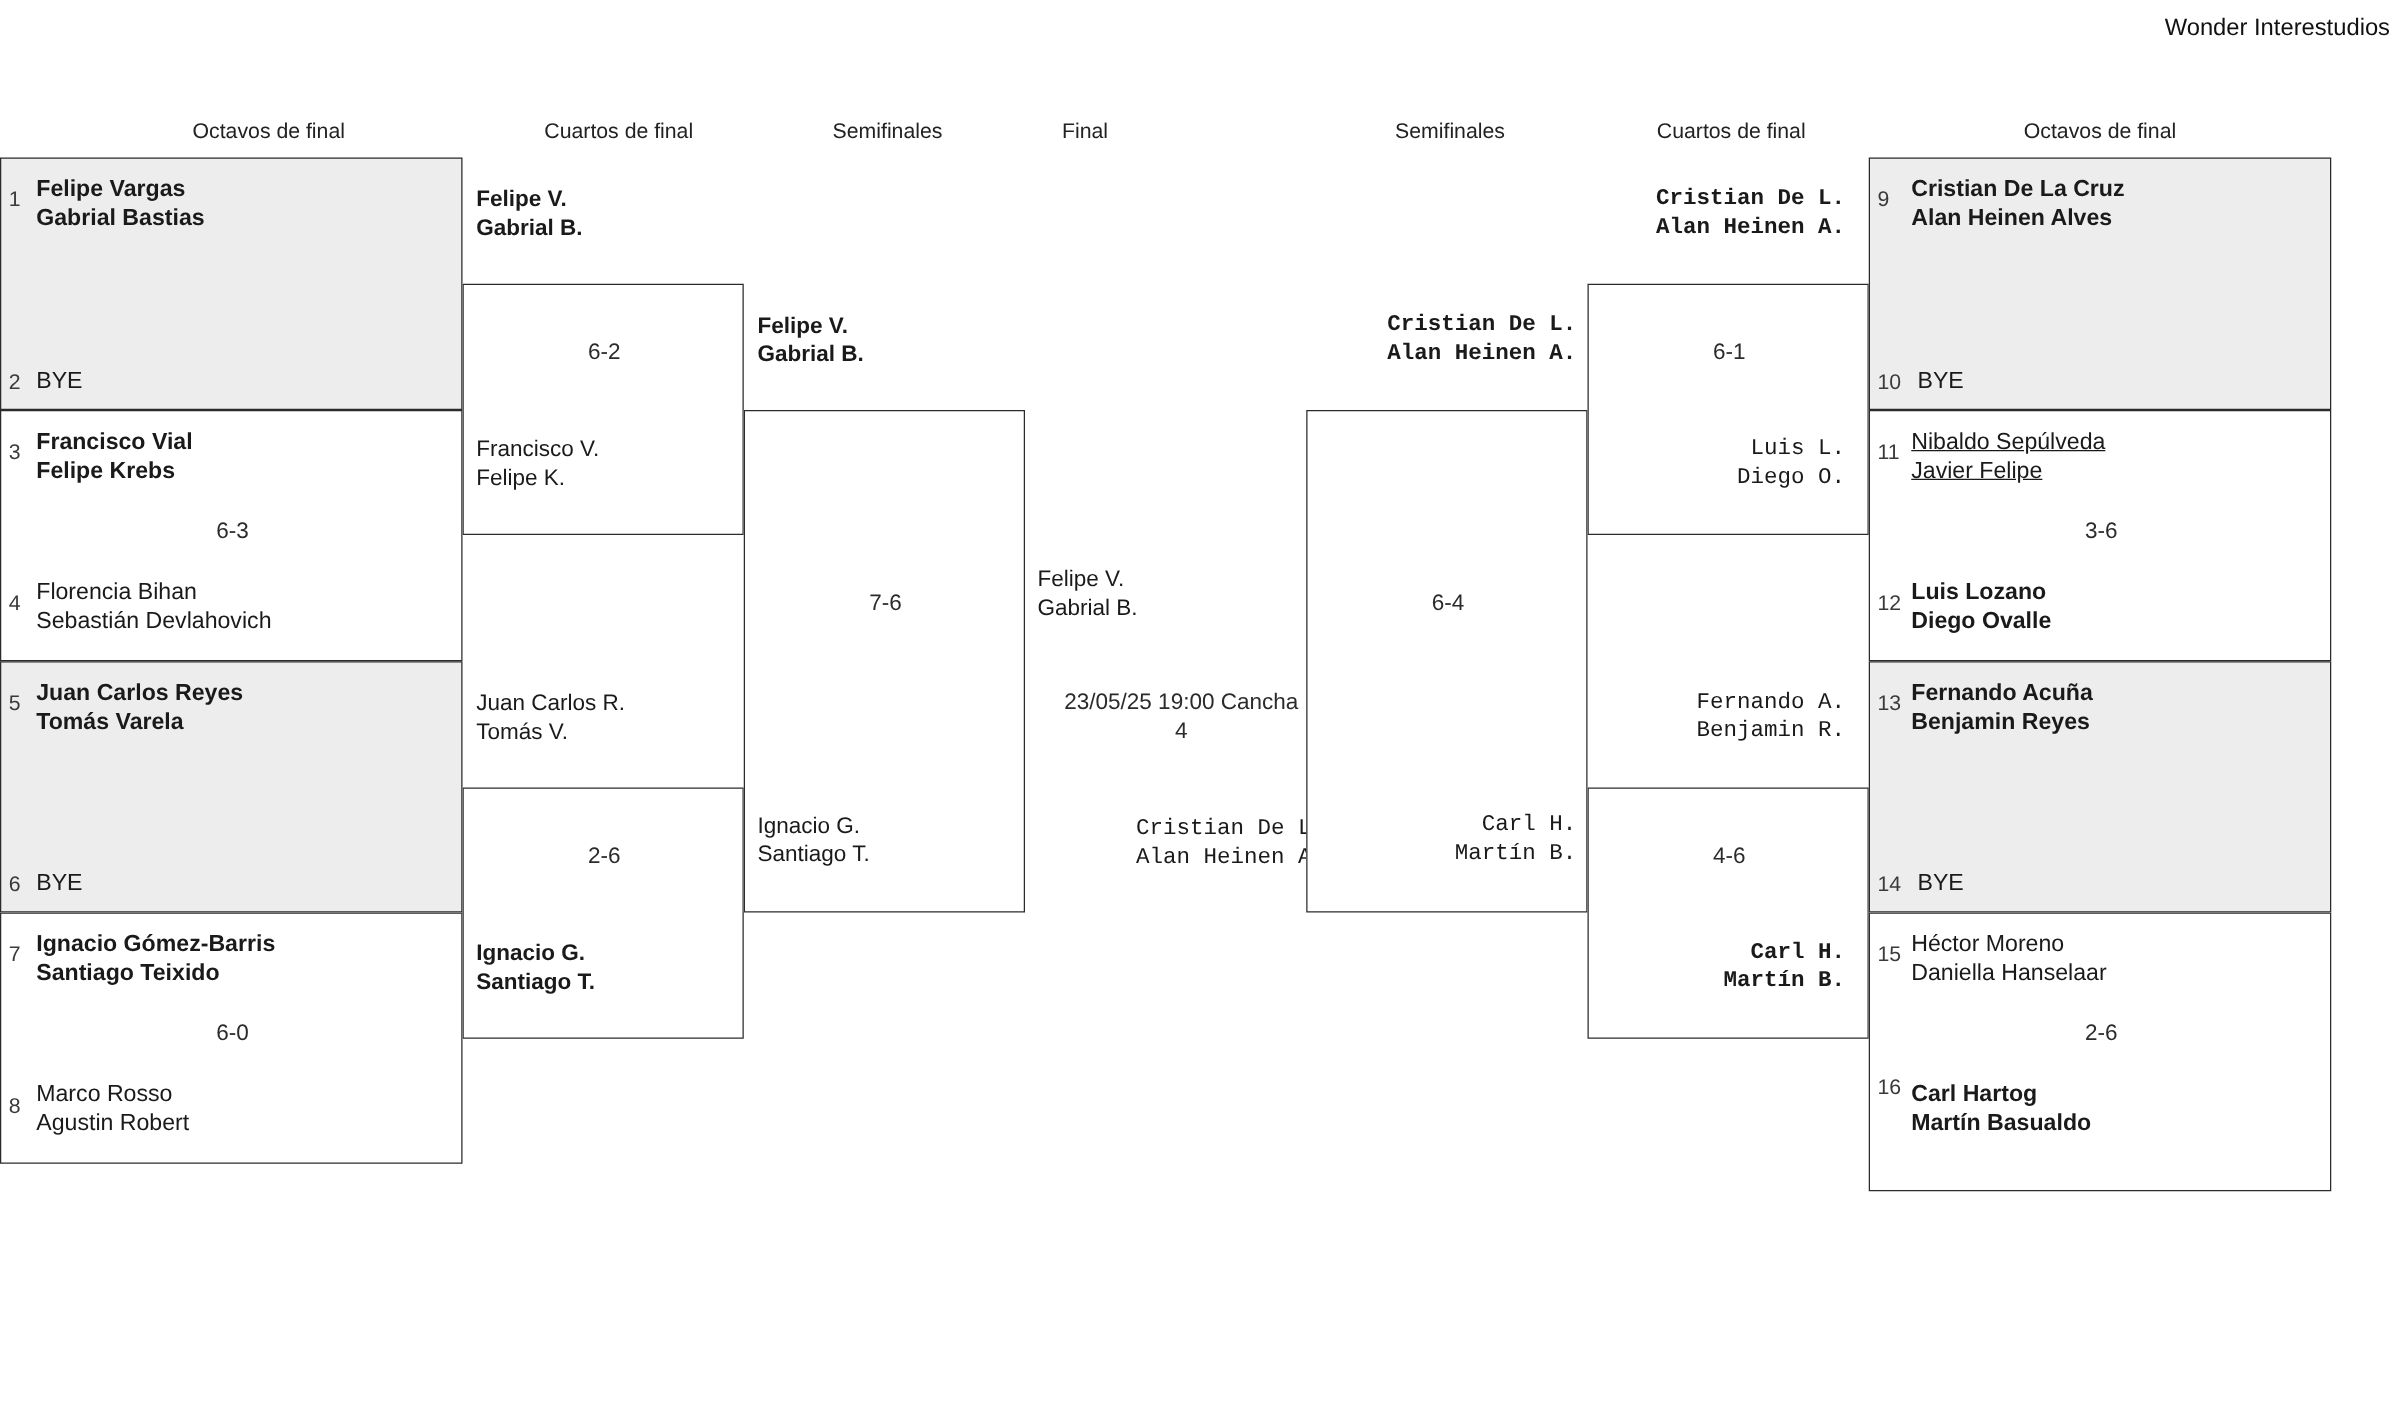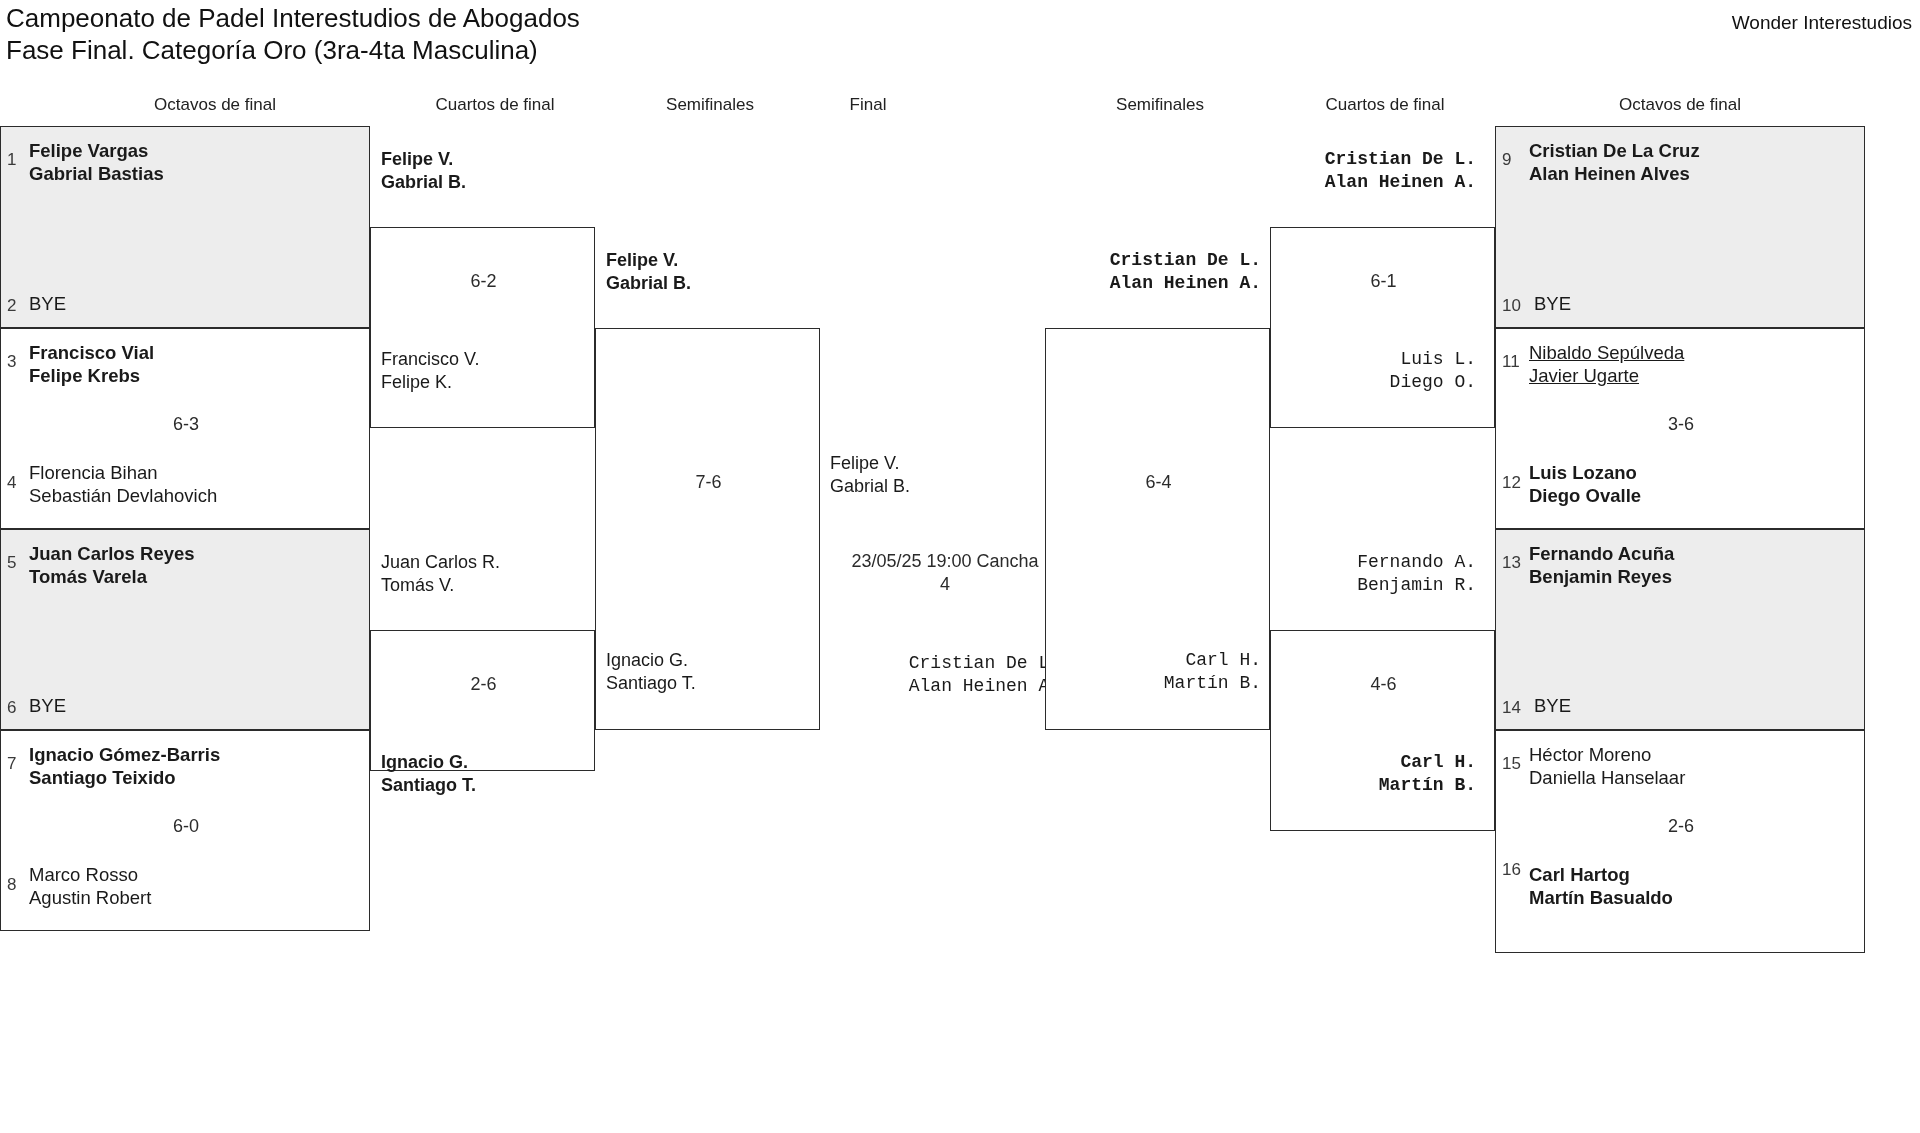--- a/index.html
+++ b/index.html
@@ -52,24 +52,20 @@
     position: absolute;
     font-size: 18px; line-height: 23px; color: #2b2b2b; text-align: center;
   }
   .names.sm { font-size: 18px; }
 </style>
 </head>
 <body>
 
 <div id="root">
 
-  <div class="title-block">
-    <div class="title-line">Campeonato de Padel Interestudios de Abogados</div>
-    <div class="title-line">Fase Final. Categoría Oro (3ra-4ta Masculina)</div>
-  </div>
   <div class="brand">Wonder Interestudios</div>
 
   <div class="round-label" style="left:60px;  width:310px;">Octavos de final</div>
   <div class="round-label" style="left:340px; width:310px;">Cuartos de final</div>
   <div class="round-label" style="left:555px; width:310px;">Semifinales</div>
   <div class="round-label" style="left:778px; width:180px;">Final</div>
   <div class="round-label" style="left:1005px;width:310px;">Semifinales</div>
   <div class="round-label" style="left:1230px;width:310px;">Cuartos de final</div>
   <div class="round-label" style="left:1525px;width:310px;">Octavos de final</div>
 
@@ -130,21 +126,21 @@
       <div>Felipe V.</div>
       <div>Gabrial B.</div>
     </div>
     <div class="score" style="left:0px; top:43px; width:225px;">6-2</div>
     <div class="names sm" style="left:10px; top:120px;">
       <div>Francisco V.</div>
       <div>Felipe K.</div>
     </div>
   </div>
 
-  <div class="cell" style="left:370px; top:630px; width:225px; height:141px;">
+  <div class="cell" style="left:370px; top:630px; width:225px; height:201px;">
     <div class="names sm" style="left:10px; top:-80px;">
       <div>Juan Carlos R.</div>
       <div>Tomás V.</div>
     </div>
     <div class="score" style="left:0px; top:43px; width:225px;">2-6</div>
     <div class="names win sm" style="left:10px; top:120px;">
       <div>Ignacio G.</div>
       <div>Santiago T.</div>
     </div>
   </div>
@@ -221,21 +217,21 @@
     <div class="seed" style="left:6px; top:170px;">10</div>
     <div class="names" style="left:38px; top:165px;">
       <div>BYE</div>
     </div>
   </div>
 
   <div class="cell" style="left:1495px; top:328px; width:370px; height:201px;">
     <div class="seed" style="left:6px; top:24px;">11</div>
     <div class="names" style="left:33px; top:12px;text-decoration:underline;">
       <div>Nibaldo Sepúlveda</div>
-      <div>Javier Ugarte</div>
+      <div>Javier Felipe</div>
     </div>
     <div class="score" style="left:0px; top:85px; width:370px;">3-6</div>
     <div class="seed" style="left:6px; top:145px;">12</div>
     <div class="names win" style="left:33px; top:132px;">
       <div>Luis Lozano</div>
       <div>Diego Ovalle</div>
     </div>
   </div>
 
   <div class="cell shaded" style="left:1495px; top:529px; width:370px; height:201px;">

